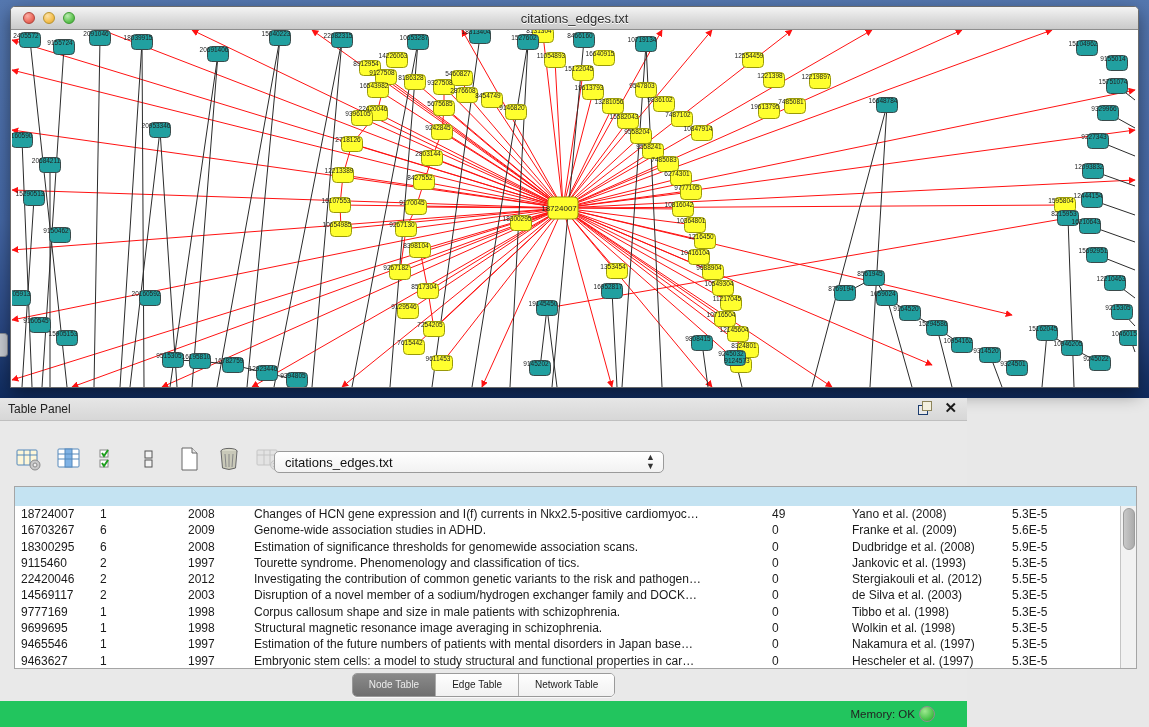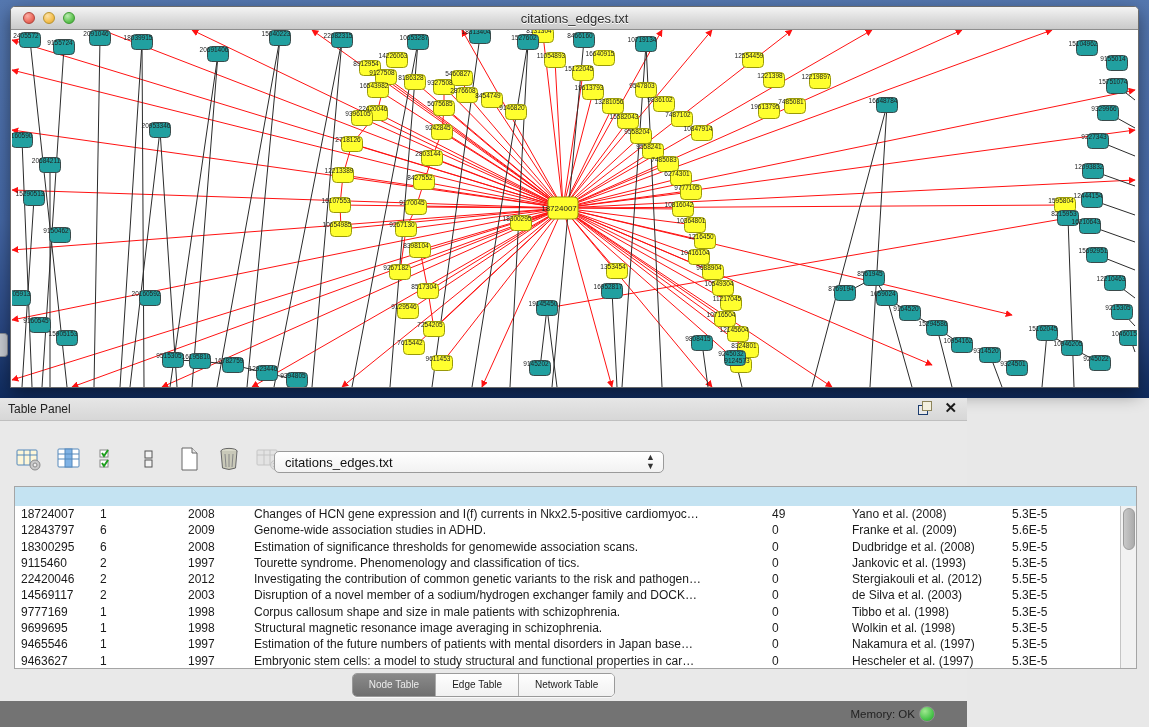--- a/index.html
+++ b/index.html
@@ -59,21 +59,21 @@
     border:1px solid #9B9B9B;border-radius:6px;}
   
   .tabs{position:absolute;left:0;top:275px;width:100%;height:24px;display:flex;justify-content:center;}
   .seg{display:flex;border:1px solid #9A9A9A;border-radius:5px;overflow:hidden;height:22px;
     box-shadow:0 1px 0 rgba(255,255,255,.7);}
   .seg .tab{font-size:10px;padding:0 16px;line-height:21px;background:linear-gradient(#FEFEFE,#F1F1F1);
     color:#1C1C1C;border-right:1px solid #ABABAB;}
   .seg .tab:last-child{border-right:none;text-align:right;}
   .seg .tab.sel{background:linear-gradient(#8A8A8A,#6F6F6F);color:#ECECEC;}
   
-  .statusbar{position:absolute;left:0;top:303px;width:100%;height:26px;background:#737373;text-decoration:underline;}
+  .statusbar{position:absolute;left:0;top:303px;width:100%;height:26px;background:#22c55e;text-decoration:underline;}
   .mem{position:absolute;right:52px;top:7px;font-size:11.5px;color:#222;}
   .memdot{position:absolute;right:32px;top:5px;width:14px;height:14px;border-radius:50%;
     background:radial-gradient(circle at 35% 30%,#9FE890,#44C147 65%,#2F9B33);border:1px solid #8F8F8F;}
   svg text{font-family:"Liberation Sans",sans-serif;}
 </style>
 </head>
 <body>
 
 <div class="desktop">
   <div class="side-handle"></div>
@@ -590,21 +590,21 @@
         <div class="tr">
           <div class="td c0">18724007</div>
           <div class="td c1">1</div>
           <div class="td c2">2008</div>
           <div class="td c3">Changes of HCN gene expression and I(f) currents in Nkx2.5-positive cardiomyoc…</div>
           <div class="td c4">49</div>
           <div class="td c5">Yano et al. (2008)</div>
           <div class="td c6">5.3E-5</div>
         </div>
         <div class="tr">
-          <div class="td c0">12843797</div>
+          <div class="td c0">16703267</div>
           <div class="td c1">6</div>
           <div class="td c2">2009</div>
           <div class="td c3">Genome-wide association studies in ADHD.</div>
           <div class="td c4">0</div>
           <div class="td c5">Franke et al. (2009)</div>
           <div class="td c6">5.6E-5</div>
         </div>
         <div class="tr">
           <div class="td c0">18300295</div>
           <div class="td c1">6</div>

